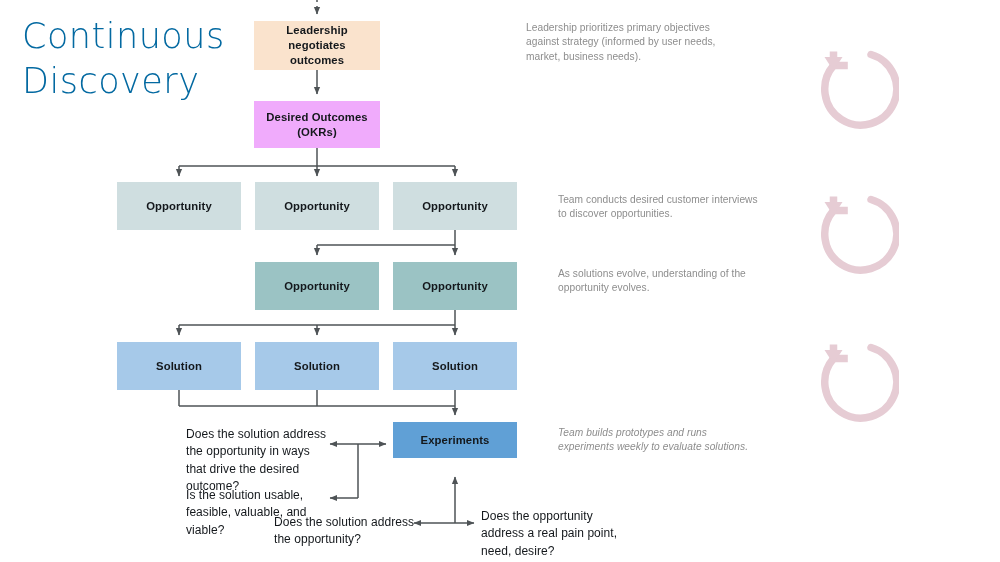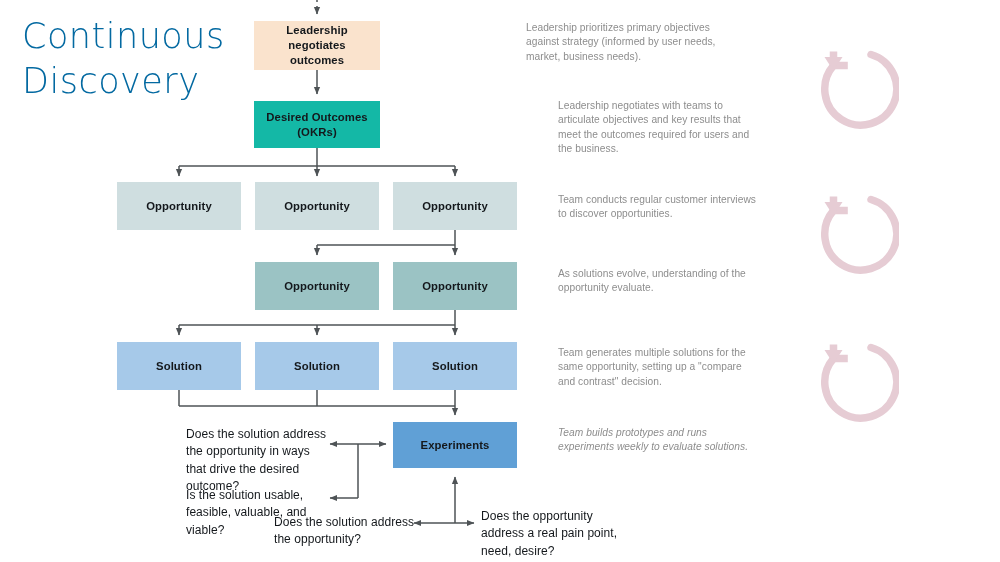--- a/index.html
+++ b/index.html
@@ -128,21 +128,21 @@
       <path d="M455,523 L455,477" marker-end="url(#ah)"></path>
       <path d="M455,523 L474,523" marker-end="url(#ah)"></path>
       <path d="M455,523 L414,523" marker-end="url(#ah)"></path>
     </g>
   </svg>
 
   <div class="node" style="left:254px; top:21px; width:126px; height:49px; background:#fae3cd;">
     <span>Leadership negotiates outcomes</span>
   </div>
 
-  <div class="node" style="left:254px; top:101px; width:126px; height:47px; background:#14b8a6;">
+  <div class="node" style="left:254px; top:101px; width:126px; height:47px; background:#f0abfc;">
     <span>Desired Outcomes (OKRs)</span>
   </div>
 
   <div class="node" style="left:117px; top:182px; width:124px; height:48px; background:#cfdee0;">
     <span>Opportunity</span>
   </div>
   <div class="node" style="left:255px; top:182px; width:124px; height:48px; background:#cfdee0;">
     <span>Opportunity</span>
   </div>
   <div class="node" style="left:393px; top:182px; width:124px; height:48px; background:#cfdee0;">
@@ -159,29 +159,27 @@
   <div class="node" style="left:117px; top:342px; width:124px; height:48px; background:#a6c9e9;">
     <span>Solution</span>
   </div>
   <div class="node" style="left:255px; top:342px; width:124px; height:48px; background:#a6c9e9;">
     <span>Solution</span>
   </div>
   <div class="node" style="left:393px; top:342px; width:124px; height:48px; background:#a6c9e9;">
     <span>Solution</span>
   </div>
 
-  <div class="node" style="left:393px; top:422px; width:124px; height:46px; background:#60a0d6;">
+  <div class="node" style="left:393px; top:422px; width:124px; height:36px; background:#60a0d6;">
     <span>Experiments</span>
   </div>
 
   <div class="annotation" style="left:526px; top:21px;">Leadership prioritizes primary objectives against strategy (informed by user needs, market, business needs).</div>
-  <div class="annotation" style="left:558px; top:99px;">Leadership negotiates with teams to articulate objectives and key results that meet the outcomes required for users and the business.</div>
-  <div class="annotation" style="left:558px; top:193px;">Team conducts regular customer interviews to discover opportunities.</div>
-  <div class="annotation" style="left:558px; top:267px;">As solutions evolve, understanding of the opportunity evaluate.</div>
-  <div class="annotation" style="left:558px; top:346px;">Team generates multiple solutions for the same opportunity, setting up a "compare and contrast" decision.</div>
+  <div class="annotation" style="left:558px; top:193px;">Team conducts desired customer interviews to discover opportunities.</div>
+  <div class="annotation" style="left:558px; top:267px;">As solutions evolve, understanding of the opportunity evolves.</div>
   <div class="annotation" style="left:558px; top:426px;font-style:italic;">Team builds prototypes and runs experiments weekly to evaluate solutions.</div>
 
   <div class="question" style="left:186px; top:426px; width:146px; text-align:left;">Does the solution address the opportunity in ways that drive the desired outcome?</div>
   <div class="question" style="left:186px; top:487px; width:152px; text-align:left;">Is the solution usable, feasible, valuable, and viable?</div>
   <div class="question" style="left:274px; top:514px; width:150px; text-align:left;">Does the solution address the opportunity?</div>
   <div class="question" style="left:481px; top:508px; width:155px; text-align:left;">Does the opportunity address a real pain point, need, desire?</div>
 
   <svg class="loop-icon" style="left:813px; top:45px;" viewBox="0 0 86 86">
     <path d="M58,9.5 A36,36 0 1 1 20.5,20.5" fill="none" stroke="#e6ccd4" stroke-width="7.5" stroke-linecap="round"></path>
     <path d="M20.5,20.5 L20.5,6.5 M20.5,20.5 L34.8,20.5" fill="none" stroke="#e6ccd4" stroke-width="7.5" stroke-linecap="butt"></path>

